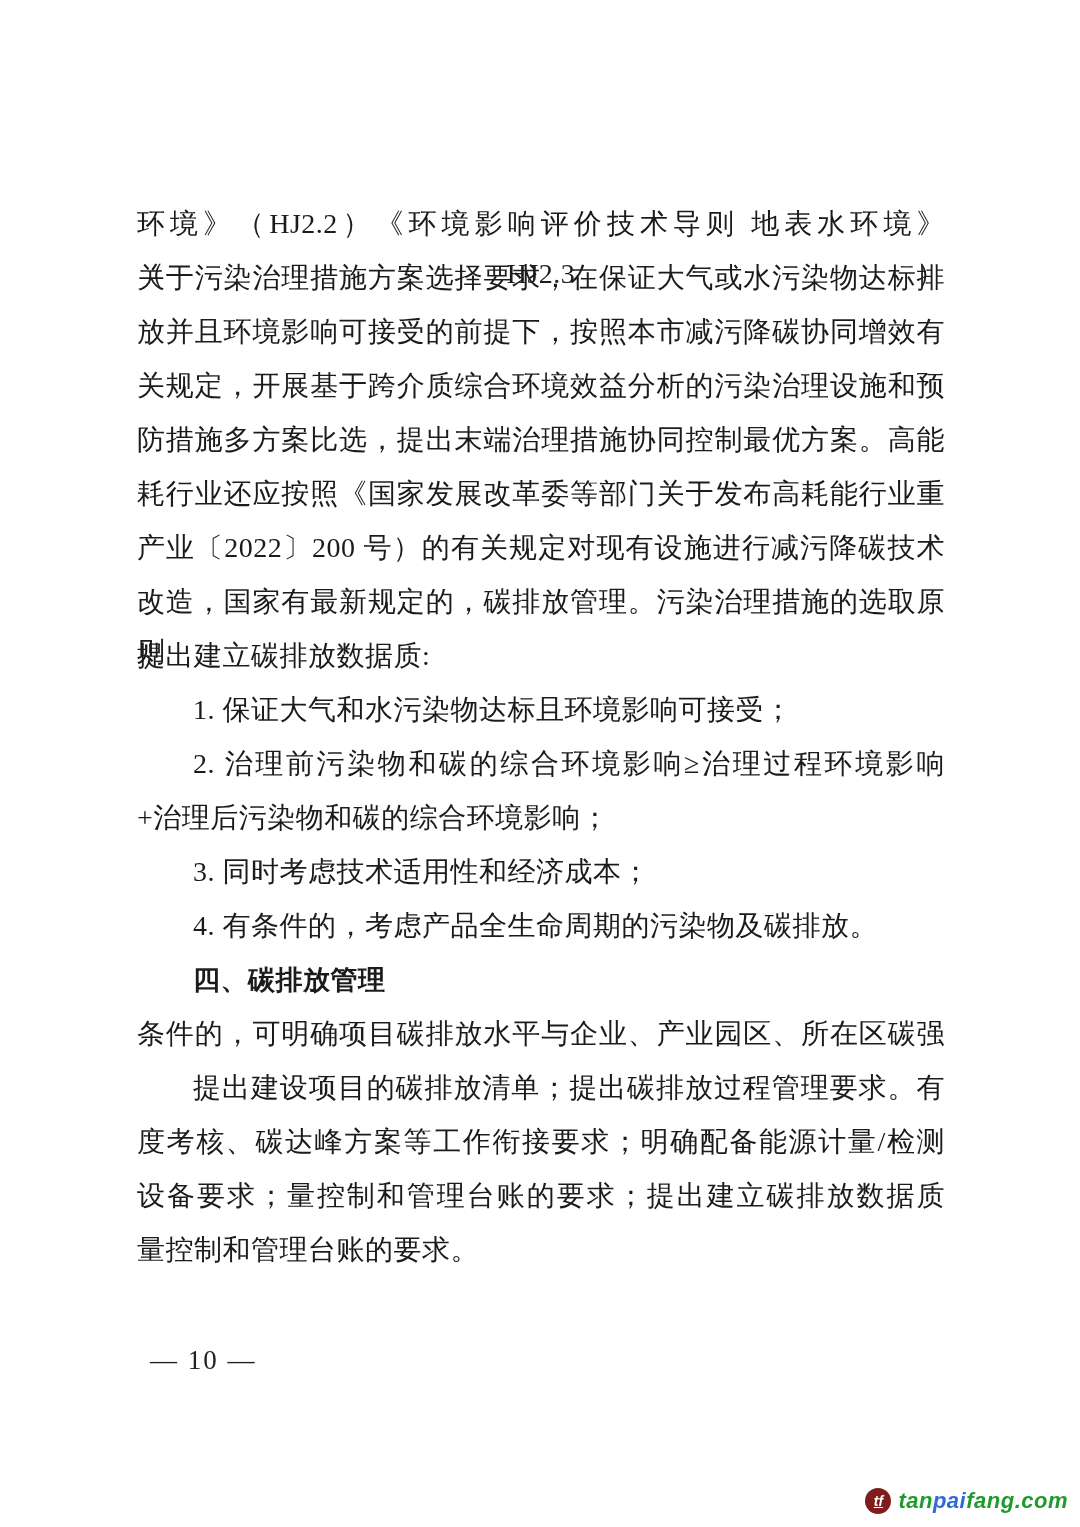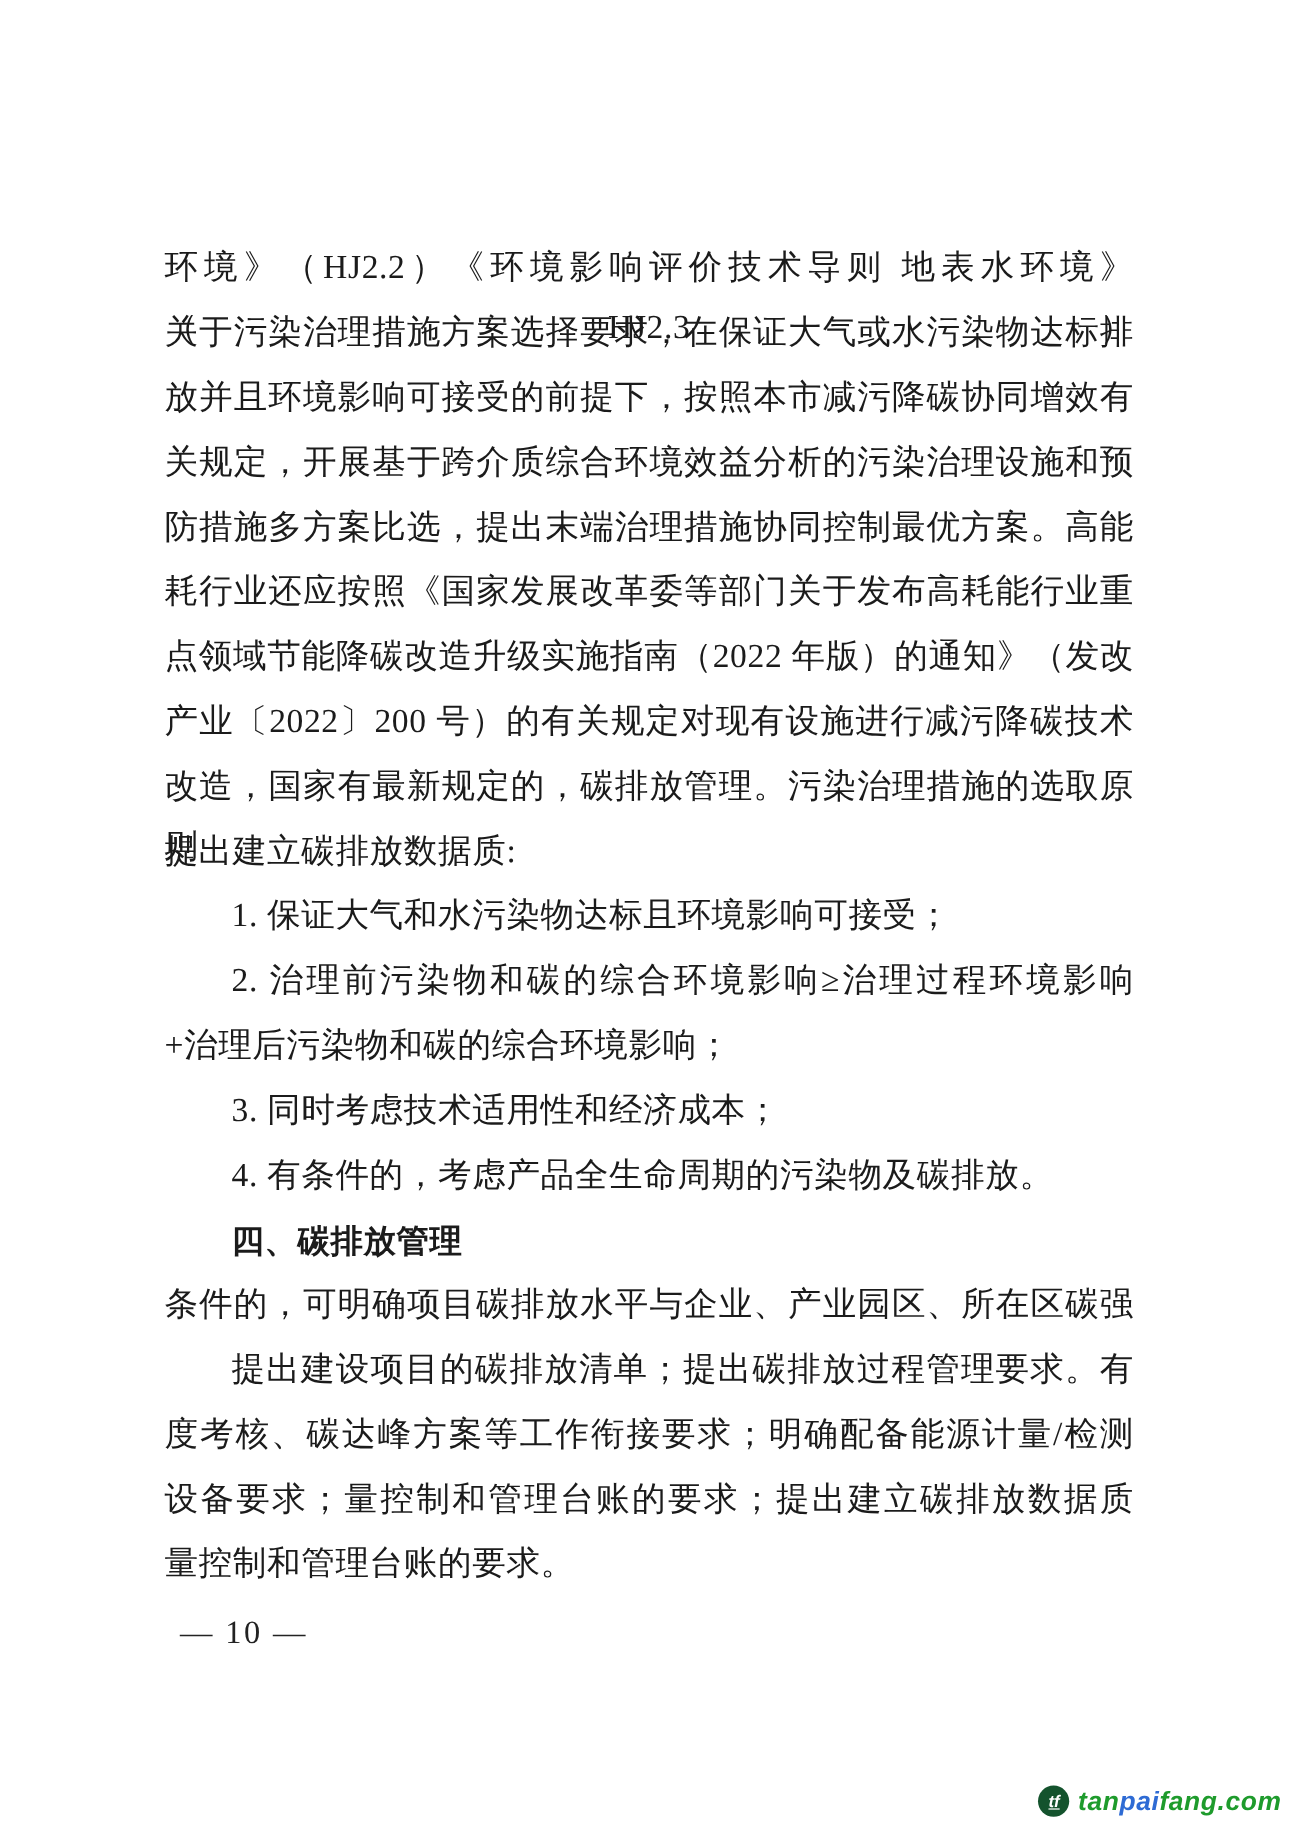--- a/index.html
+++ b/index.html
@@ -51,21 +51,21 @@
     right: 12px;
     display: flex;
     align-items: center;
     gap: 7px;
     font-family: "Liberation Sans", "DejaVu Sans", sans-serif;
   }
   .wm-icon {
     width: 26px;
     height: 26px;
     border-radius: 50%;
-    background: #14532d;
+    background: #7f1d1d;
     color: #ffffff;
     font-style: italic;
     font-weight: bold;
     font-size: 14px;
     display: flex;
     align-items: center;
     justify-content: center;
     flex: 0 0 auto;
     text-decoration: underline;
   }
@@ -84,21 +84,20 @@
 
 <div class="page">
 
   <div class="content">
     <div class="line j">环境》（HJ2.2）《环境影响评价技术导则 地表水环境》（HJ2.3）</div>
     <div class="line j">关于污染治理措施方案选择要求，在保证大气或水污染物达标排</div>
     <div class="line j">放并且环境影响可接受的前提下，按照本市减污降碳协同增效有</div>
     <div class="line j">关规定，开展基于跨介质综合环境效益分析的污染治理设施和预</div>
     <div class="line j">防措施多方案比选，提出末端治理措施协同控制最优方案。高能</div>
     <div class="line j">耗行业还应按照《国家发展改革委等部门关于发布高耗能行业重</div>
-    <div class="line j">点领域节能降碳改造升级实施指南（2022 年版）的通知》（发改</div>
     <div class="line j">产业〔2022〕200 号）的有关规定对现有设施进行减污降碳技术</div>
     <div class="line j">改造，国家有最新规定的，碳排放管理。污染治理措施的选取原则</div>
     <div class="line">提出建立碳排放数据质:</div>
     <div class="line ind">1. 保证大气和水污染物达标且环境影响可接受；</div>
     <div class="line ind j">2. 治理前污染物和碳的综合环境影响≥治理过程环境影响</div>
     <div class="line">+治理后污染物和碳的综合环境影响；</div>
     <div class="line ind">3. 同时考虑技术适用性和经济成本；</div>
     <div class="line ind">4. 有条件的，考虑产品全生命周期的污染物及碳排放。</div>
     <div class="line ind heading">四、碳排放管理</div>
     <div class="line j">条件的，可明确项目碳排放水平与企业、产业园区、所在区碳强</div>

